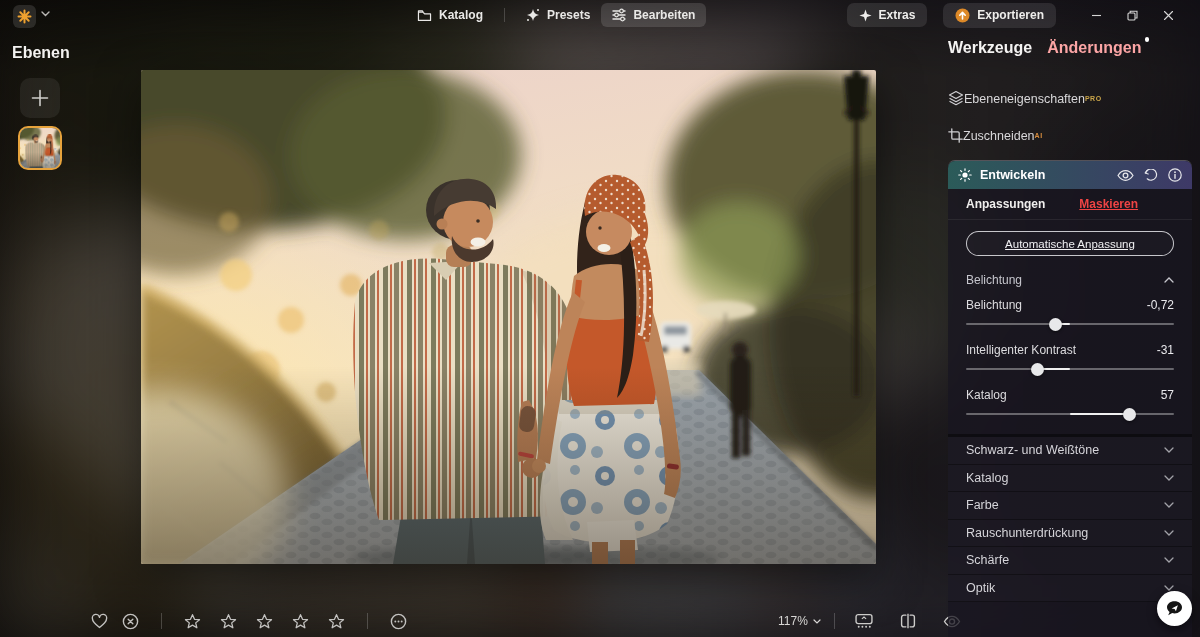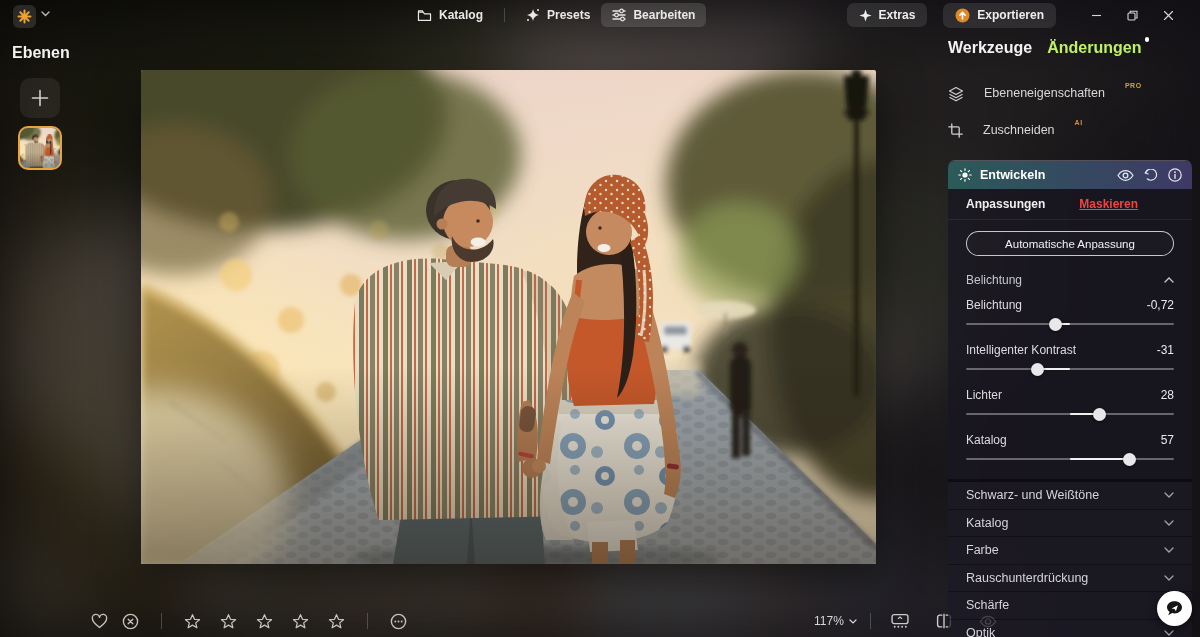--- a/index.html
+++ b/index.html
@@ -41,48 +41,48 @@
 
   
   .photo { position:absolute; left:141px; top:70px; width:735px; height:494px; border-radius:2px;
     overflow:hidden; box-shadow:0 14px 44px rgba(0,0,0,.55); }
 
   
   .bottom-left { position:absolute; left:84px; top:608px; height:26px; display:flex; align-items:center; color:#c3c2c0; }
   .bb-sep { width:1px; height:16px; background:rgba(255,255,255,.2); margin:0 15px; }
   .bb-icon { display:flex; align-items:center; justify-content:center; padding:0 7px; }
   .stars { display:flex; align-items:center; gap:5px; }
-  .bottom-right { position:absolute; left:778px; top:608px; height:26px; display:flex; align-items:center; gap:13px; color:#cdccca;margin-left:36px; }
+  .bottom-right { position:absolute; left:778px; top:608px; height:26px; display:flex; align-items:center; gap:13px; color:#cdccca; }
   .zoom-ctl { display:flex; align-items:center; gap:5px; font-size:12px; color:#d8d7d5; }
   .br-sep { width:1px; height:16px; background:rgba(255,255,255,.2); }
 
   
   .right-panel { position:absolute; left:948px; top:36px; width:244px; height:601px; }
   .rp-tabs { display:flex; align-items:center; gap:15px; height:24px; }
   .rp-tab-active { color:#f4f3f2; font-size:16px; font-weight:700; }
-  .rp-tab { color:#bef264; font-size:16px; font-weight:700; position:relative; }
+  .rp-tab { color:#fca5a5; font-size:16px; font-weight:700; position:relative; }
   .rp-tab .dot { position:absolute; right:-8px; top:-2px; width:4.5px; height:4.5px; border-radius:50%; background:#fff; }
-  .tool-row { display:flex; align-items:flex-start; gap:20px; height:20px; color:#d9d8da; font-size:12.5px; }
+  .tool-row { display:flex; align-items:flex-end; gap:0; height:20px; color:#d9d8da; font-size:12.5px; }
   .tool-row.r1 { margin-top:26px; } .tool-row.r2 { margin-top:17px; }
   .badge-pro { color:var(--pro-badge,#C9A44A); font-size:7px; font-weight:700; letter-spacing:.5px; transform:translateY(-4px); }
   .badge-ai { color:var(--ai-badge,#D98E3F); font-size:7px; font-weight:700; letter-spacing:.5px; transform:translateY(-4px); }
 
   .develop-card { position:absolute; left:0; top:124px; width:244px; height:477px;
     background:rgba(25,23,33,.76); border-top:1px solid rgba(255,255,255,.26); border-radius:7px 7px 0 0; }
   .dev-header { height:28px; border-radius:7px 7px 0 0; display:flex; align-items:center; padding:0 10px;
     background:linear-gradient(to right, var(--develop-gradient-start,#2B5B59), var(--develop-gradient-end,#3E3967)); }
   .dev-title { color:#fff; font-size:12.5px; font-weight:700; margin-left:8px; flex:1; }
   .dev-icons { display:flex; align-items:center; gap:10px; color:#e6e6ea; }
   .subtabs { display:flex; align-items:center; gap:34px; height:31px; padding:0 18px;
     border-bottom:1px solid rgba(255,255,255,.07); }
   .subtab-active { color:#f0efee; font-size:12px; font-weight:700; }
   .subtab { color:#ef4444; font-size:12px; font-weight:700;text-decoration:underline; }
   .auto-wrap { padding:11px 18px 12px; }
   .auto-btn { width:100%; height:25px; border:1px solid rgba(238,238,242,.82); border-radius:13px;
-    background:rgba(255,255,255,.02); color:#f1f1f3; font-size:11.5px; display:flex; align-items:center; justify-content:center; }
+    background:rgba(255,255,255,.02); color:#f1f1f3; font-size:11.5px; display:flex; align-items:center; justify-content:center;text-decoration:underline; }
   .group { padding:2px 18px 0; }
   .group-head { display:flex; align-items:center; justify-content:space-between; height:20px; color:#c6c6cd; font-size:12px; }
   .slider-row { margin-top:7px; }
   .s-labels { display:flex; justify-content:space-between; align-items:center; height:16px; }
   .s-label { color:#dddcdf; font-size:12px; }
   .s-value { color:#e9e9ec; font-size:12px; }
   .s-track-wrap { position:relative; height:22px; }
   .s-track { position:absolute; left:0; right:0; top:10px; height:2px; background:rgba(255,255,255,.35); border-radius:1px; }
   .s-fill { position:absolute; top:10px; height:2px; background:rgba(255,255,255,.9); border-radius:1px; }
   .s-handle { position:absolute; top:4.5px; width:13px; height:13px; margin-left:-6.5px; border-radius:50%;
@@ -590,31 +590,20 @@
           <span class="s-label">Intelligenter Kontrast</span>
           <span class="s-value">-31</span>
         </div>
         <div class="s-track-wrap">
           <div class="s-track"></div>
             <div class="s-fill" style="left: 34.5%; width: 15.5%;"></div>
           <div class="s-handle" style="left: 34.5%;"></div>
         </div>
       </div>
 
-      <div class="slider-row">
-        <div class="s-labels">
-          <span class="s-label">Lichter</span>
-          <span class="s-value">28</span>
-        </div>
-        <div class="s-track-wrap">
-          <div class="s-track"></div>
-            <div class="s-fill" style="left: 50%; width: 14%;"></div>
-          <div class="s-handle" style="left: 64%;"></div>
-        </div>
-      </div>
 
       <div class="slider-row">
         <div class="s-labels">
           <span class="s-label">Katalog</span>
           <span class="s-value">57</span>
         </div>
         <div class="s-track-wrap">
           <div class="s-track"></div>
             <div class="s-fill" style="left: 50%; width: 28.5%;"></div>
           <div class="s-handle" style="left: 78.5%;"></div>

